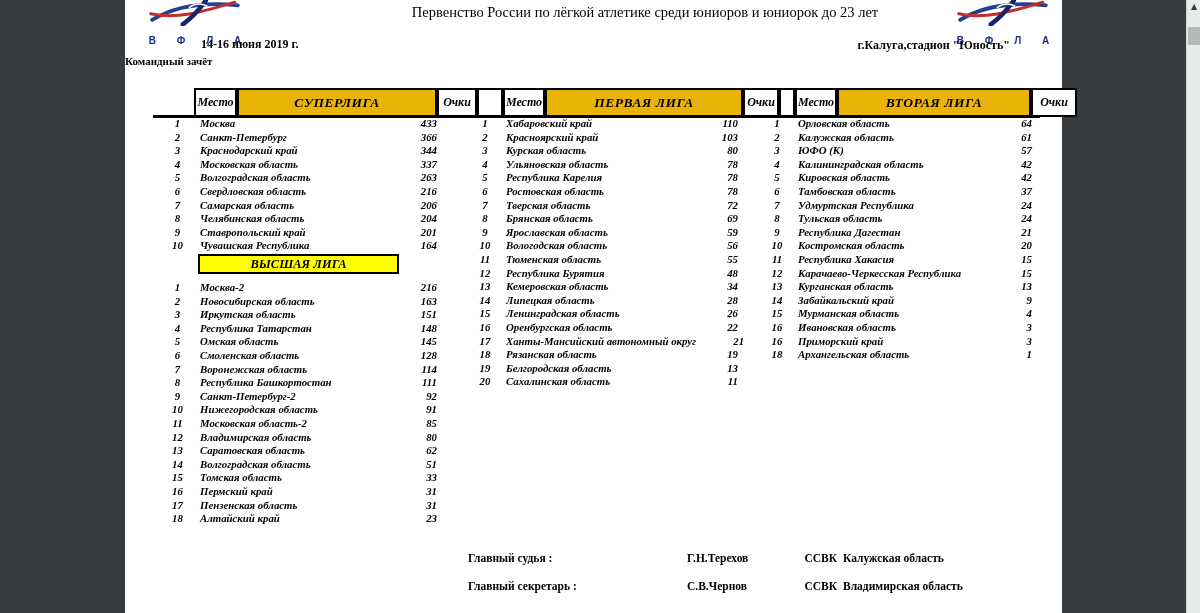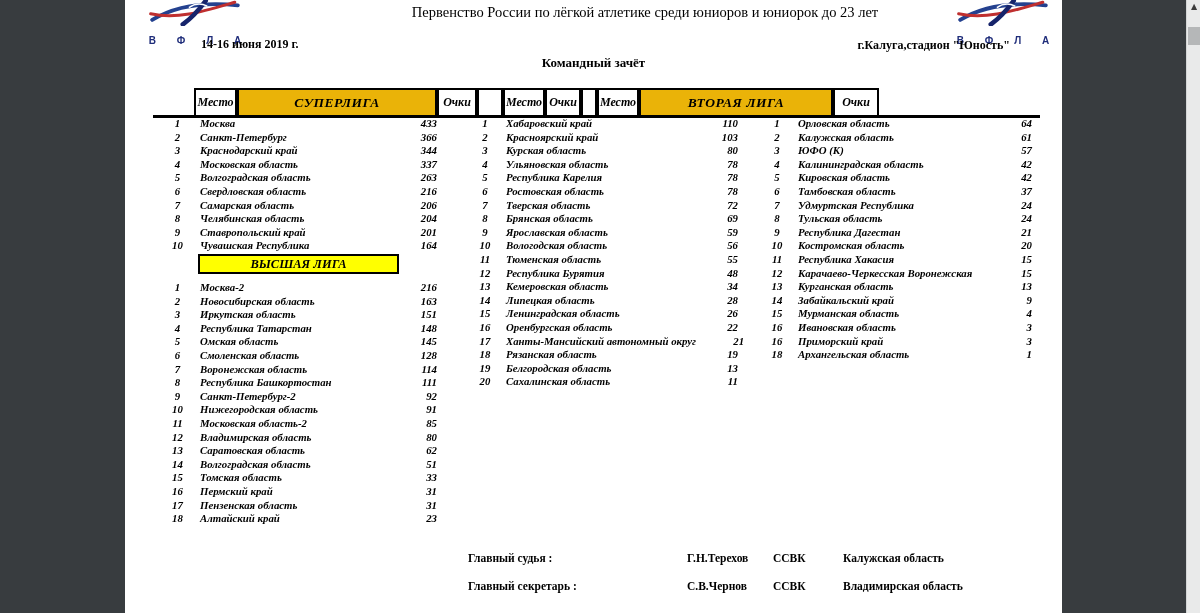--- a/index.html
+++ b/index.html
@@ -11,21 +11,21 @@
 
   
   .scrollbar { position:absolute; right:0; top:0; width:14px; height:613px; background:#e9eaea; border-left:1px solid #d4d6d6; }
   .sb-arrow { position:absolute; top:1px; left:0; width:14px; height:12px; text-align:center; font-size:8px; line-height:12px; color:#3c3c3c; font-family:"DejaVu Sans",sans-serif; }
   .sb-thumb { position:absolute; top:27px; left:1px; width:12px; height:18px; background:#b5b7b8; }
 
   
   .doc-title { position:absolute; left:235px; top:4px; width:570px; text-align:center; font-weight:normal; font-size:14.5px; color:#000; }
   .doc-date { position:absolute; left:76px; top:37px; font-weight:bold; font-size:12px; color:#000; }
   .doc-venue { position:absolute; right:52px; top:38px; font-weight:bold; font-size:12px; color:#000; }
-  .doc-subtitle { position:absolute; left:0; top:55px; width:937px; text-align:center; font-weight:bold; font-size:13px; color:#000; }
+  .doc-subtitle { position:absolute; left:0; top:55px; width:937px; font-weight:bold; font-size:11px; color:#000; }
 
   .logo { position:absolute; width:120px; top:0; }
   .logo-left { left:10px; }
   .logo-right { left:818px; }
   .logo svg { display:block; margin:0 auto; width:100px; height:26px; }
   .logo-letters { text-align:center; font-family:"Liberation Sans", sans-serif; font-weight:bold; font-size:10px; letter-spacing:9px; padding-left:9px; color:#1f2d7a; margin-top:9px; }
 
   
   .band { position:absolute; left:30px; top:88px; width:1001px; height:29px; display:flex;padding-left:39px; }
   .bc { border:2px solid #000; height:29px; display:flex; align-items:center; justify-content:center;
@@ -52,21 +52,21 @@
 
   .vys-head { position:absolute; left:73px; top:254px; width:201px; height:20px; background:#ffff00;
               border:2px solid #000; text-align:center; font-weight:bold; font-style:italic;
               font-size:12.5px; line-height:16px; }
 
   
   .officials { position:absolute; left:343px; top:552px; width:594px; font-weight:bold; font-size:11.5px; color:#000; }
   .off-row { display:flex; height:28px; align-items:flex-start; }
   .off-label { width:219px; }
   .off-name  { width:86px; }
-  .off-cat   { width:64px; }
+  .off-cat   { width:64px;text-align:right; }
   .off-region{ flex:1; padding-left:6px; }
 </style>
 </head>
 <body>
 
 <div class="viewport">
 
   <div class="page">
 
     <div class="logo logo-left">
@@ -93,20 +93,21 @@
     <div class="doc-date">14-16 июня 2019 г.</div>
     <div class="doc-venue">г.Калуга,стадион "Юность"</div>
     <div class="doc-subtitle">Командный зачёт</div>
 
     <div class="band">
       <div class="bc w43">Место</div>
       <div class="bc yellow w200">СУПЕРЛИГА</div>
       <div class="bc w40">Очки</div>
       <div class="bc w26"></div>
       <div class="bc w42">Место</div>
+      <div class="bc yellow w198">ПЕРВАЯ ЛИГА</div>
       <div class="bc w36">Очки</div>
       <div class="bc w16"></div>
       <div class="bc w42">Место</div>
       <div class="bc yellow w194">ВТОРАЯ ЛИГА</div>
       <div class="bc w46">Очки</div>
     </div>
     <div class="band-underline"></div>
 
     <div class="rows t1">
 
@@ -470,21 +471,21 @@
         </div>
 
         <div class="row">
           <span class="place">11</span>
           <span class="team">Республика Хакасия</span>
           <span class="pts">15</span>
         </div>
 
         <div class="row">
           <span class="place">12</span>
-          <span class="team">Карачаево-Черкесская Воронежская</span>
+          <span class="team">Карачаево-Черкесская Республика</span>
           <span class="pts">15</span>
         </div>
 
         <div class="row">
           <span class="place">13</span>
           <span class="team">Курганская область</span>
           <span class="pts">13</span>
         </div>
 
         <div class="row">

